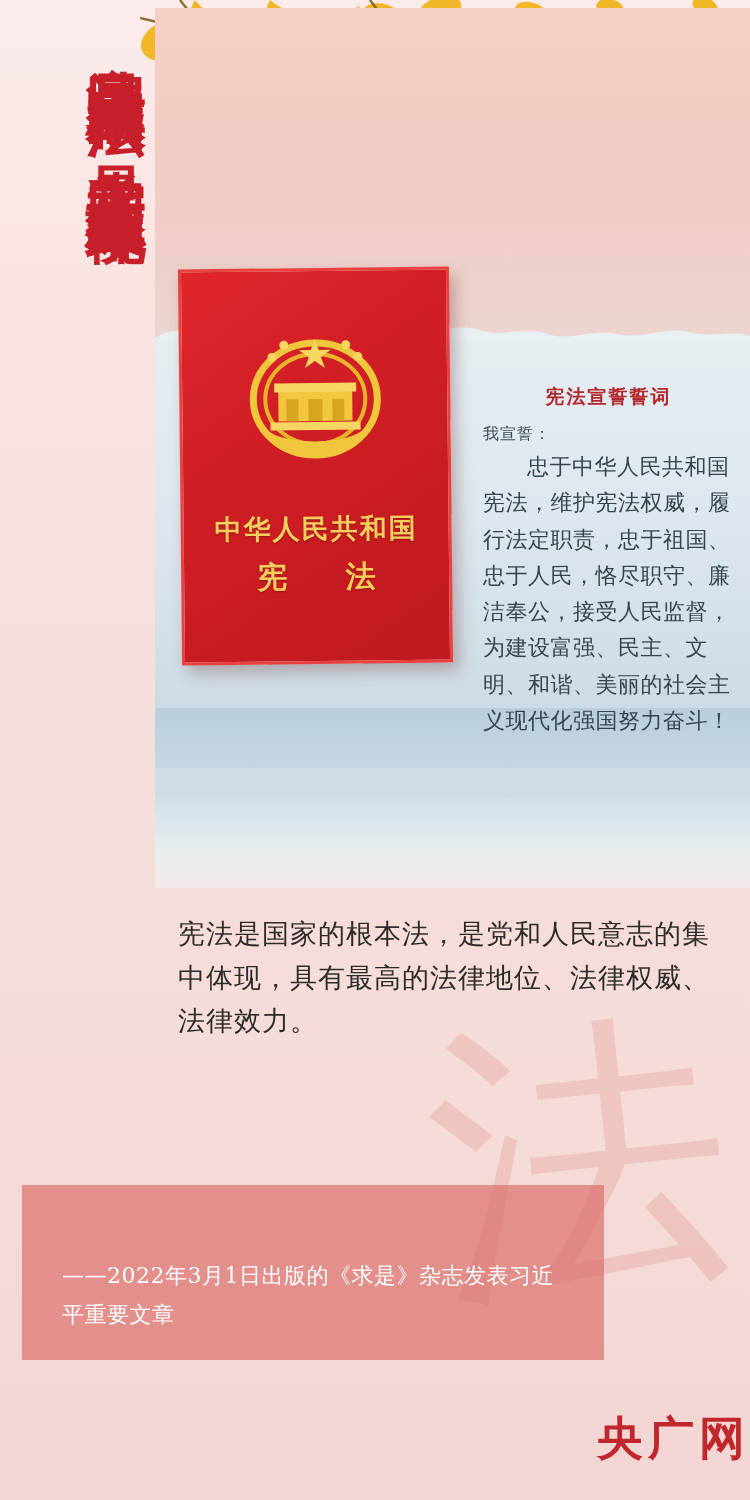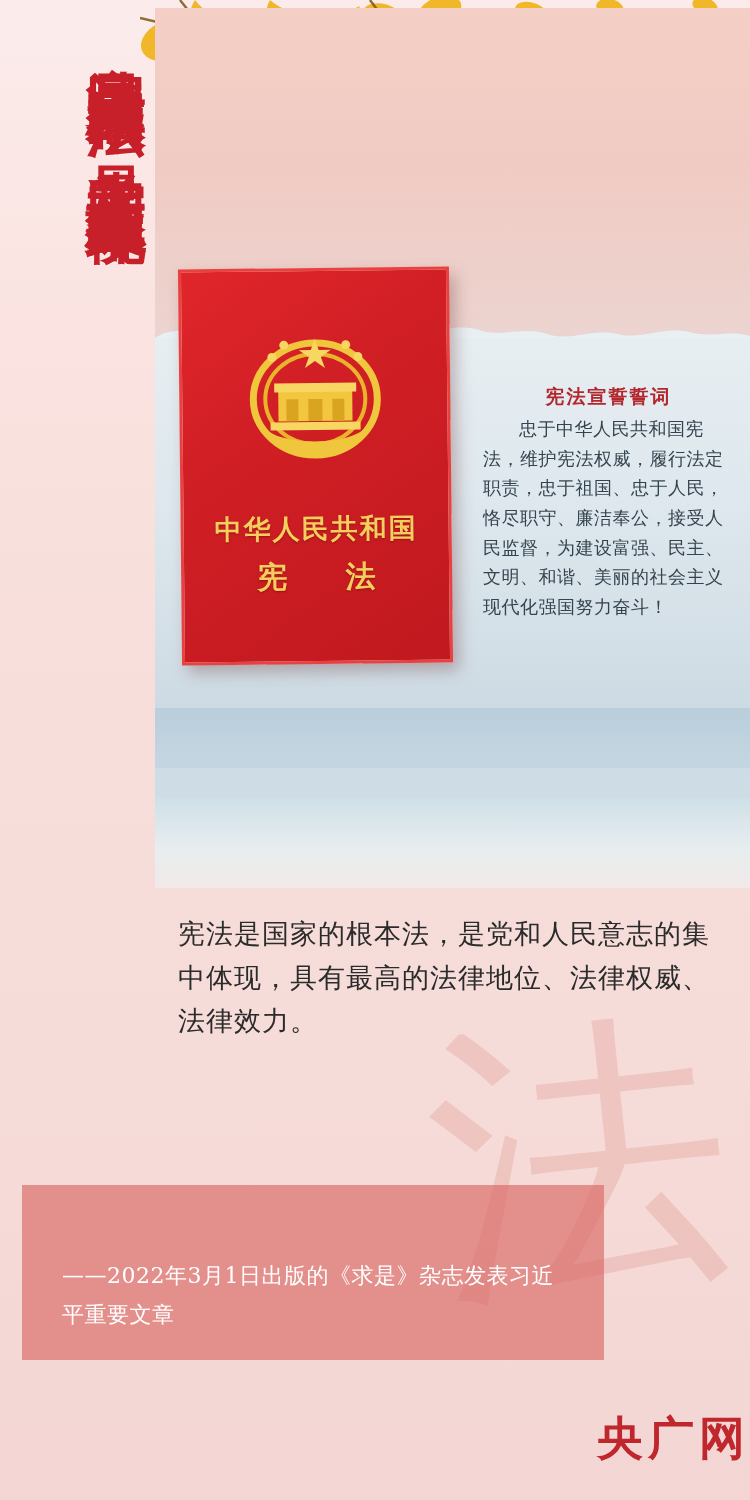--- a/index.html
+++ b/index.html
@@ -200,21 +200,21 @@
   .oath-lead {
     margin-top: 14px;
     font-family: "DejaVu Serif", serif;
     font-size: 16px;
     color: #3a4a56;
     letter-spacing: 1px;
   }
   .oath-body {
     margin-top: 4px;
     font-family: "DejaVu Serif", serif;
-    font-size: 18px;
+    font-size: 22px;
     line-height: 1.65;
     color: #34444f;
     text-indent: 2em;
     letter-spacing: 0.5px;
   }
 
   
   .quote {
     position: absolute;
     left: 178px;
@@ -315,20 +315,21 @@
         <path d="M0 46 L0 30 C20 16 40 28 62 20 C86 10 104 30 128 24 C150 18 168 34 192 28 C214 22 232 8 258 18 C282 28 300 14 324 22 C348 30 366 18 392 26 C416 34 436 20 462 26 C488 32 508 18 534 24 C558 30 576 22 595 28 L595 46 Z" fill="#e9f0f4"></path>
       </svg>
     </div>
 
     <div class="wall"></div>
     <div class="wall-shadow"></div>
     <div class="ground"></div>
 
     <div class="oath">
       <div class="oath-title">宪法宣誓誓词</div>
+      <div class="oath-lead">我宣誓：</div>
       <div class="oath-body">忠于中华人民共和国宪法，维护宪法权威，履行法定职责，忠于祖国、忠于人民，恪尽职守、廉洁奉公，接受人民监督，为建设富强、民主、文明、和谐、美丽的社会主义现代化强国努力奋斗！</div>
     </div>
 
     <div class="book">
       <div class="emblem">
         <svg width="150" height="150" viewBox="0 0 150 150" xmlns="http://www.w3.org/2000/svg">
           <g>
 
             <ellipse cx="75" cy="80" rx="62" ry="56" fill="none" stroke="#f0c63c" stroke-width="7"></ellipse>
             <ellipse cx="75" cy="80" rx="50" ry="45" fill="none" stroke="#e8b429" stroke-width="4"></ellipse>

